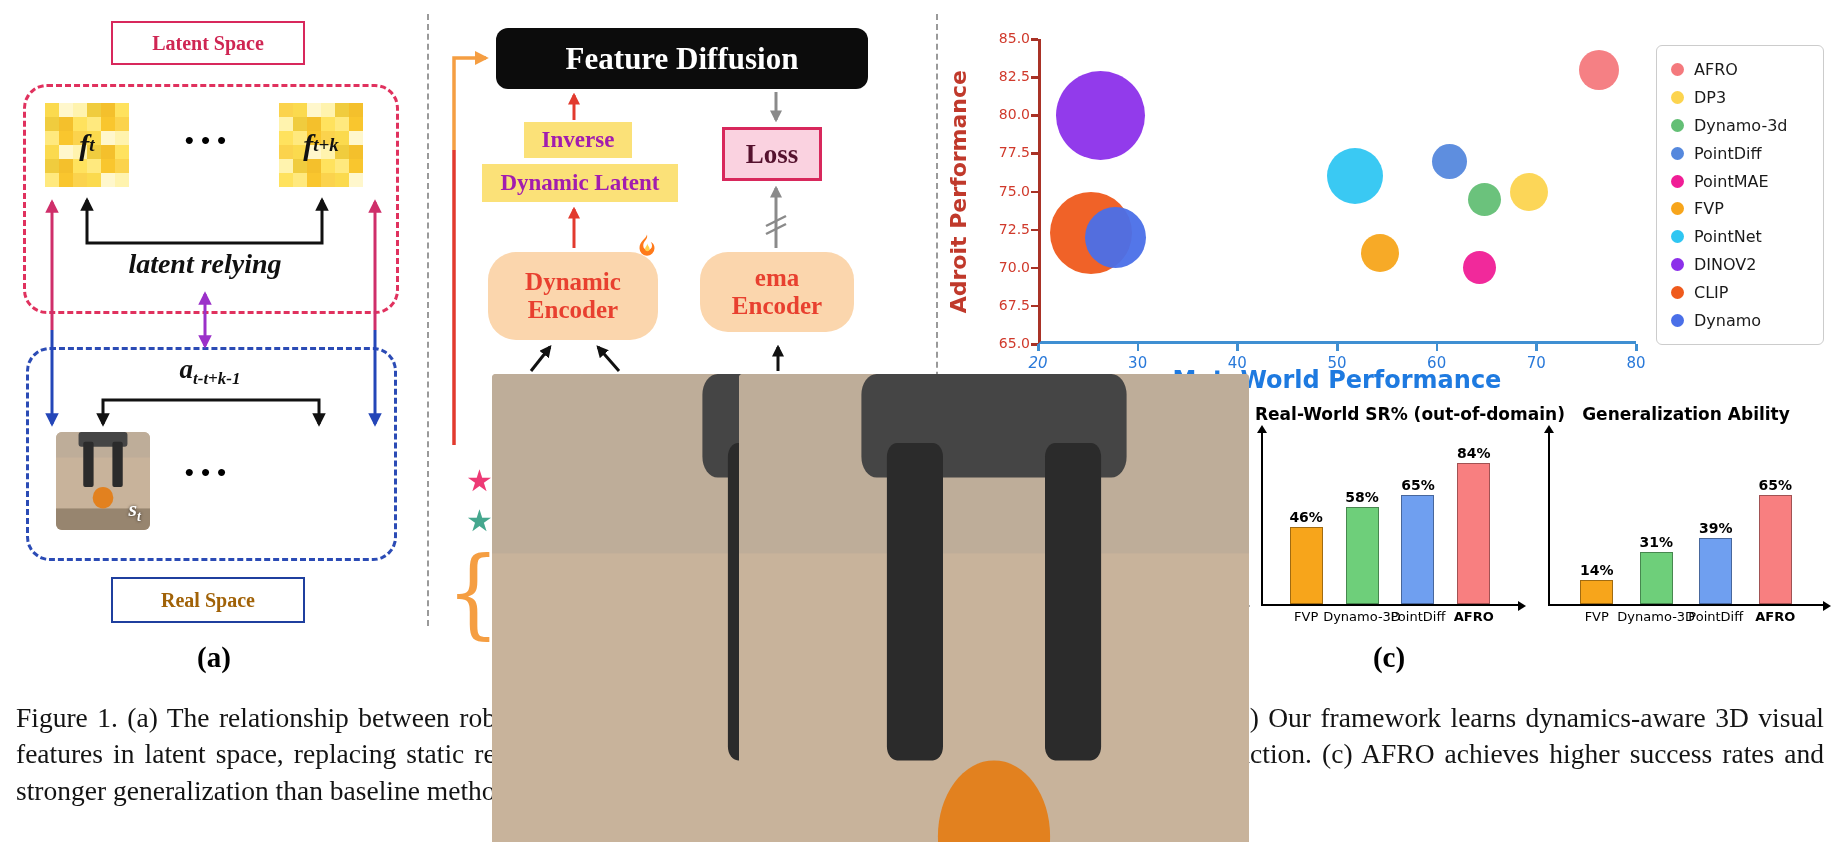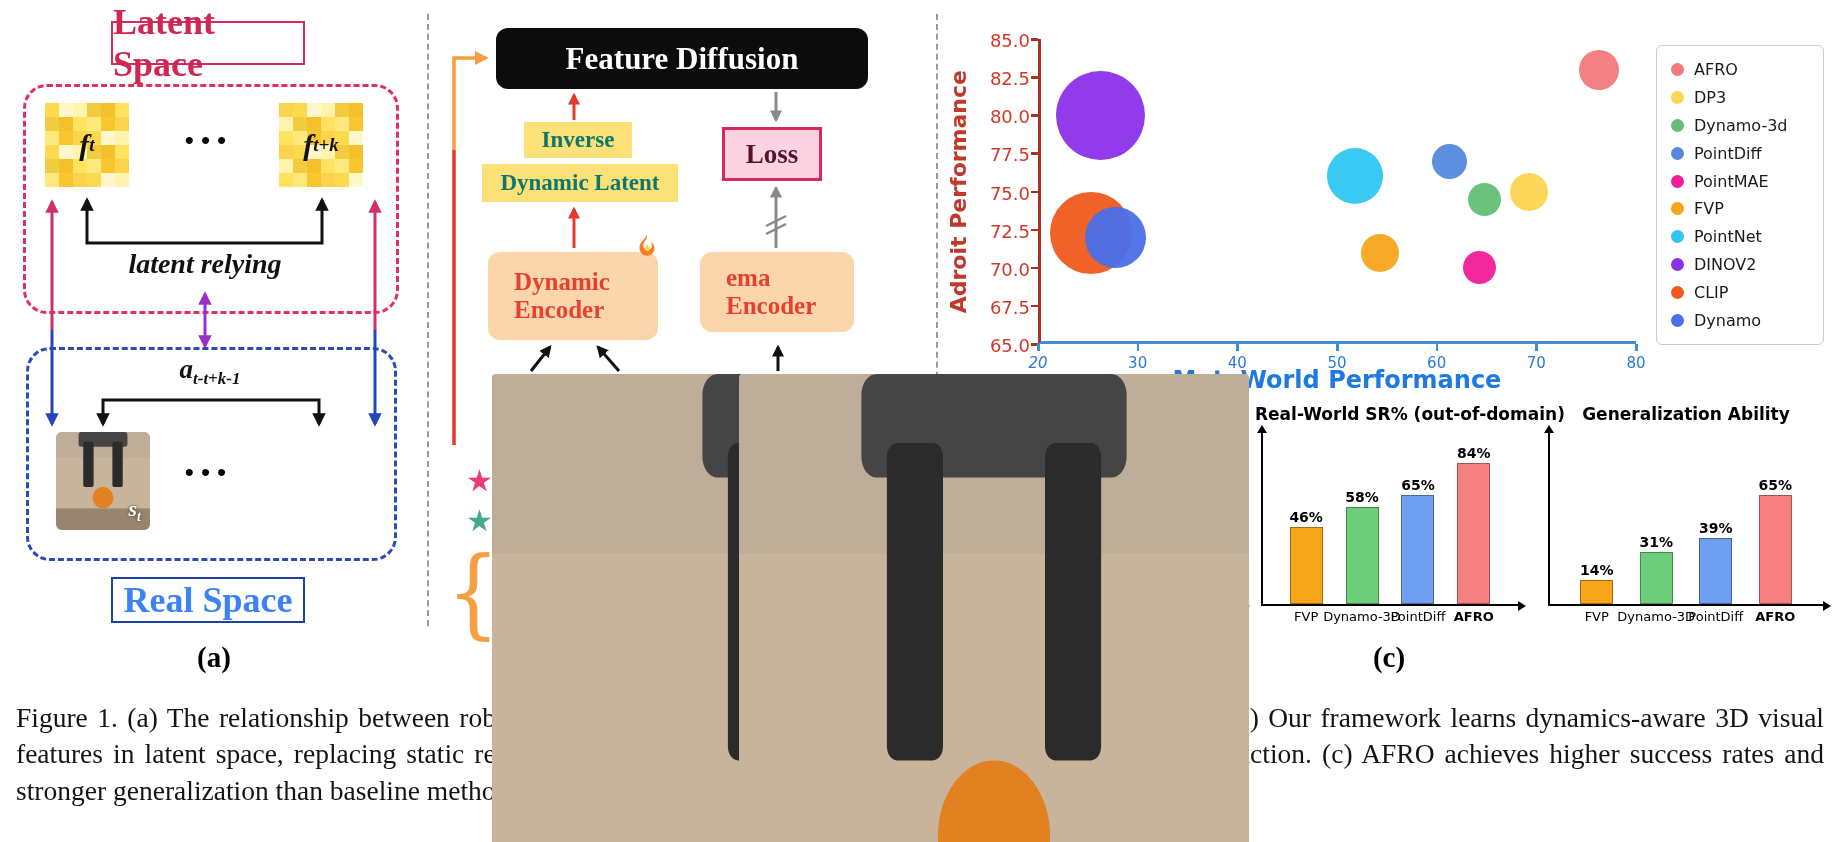--- a/index.html
+++ b/index.html
@@ -4,23 +4,23 @@
 <style>
   *{box-sizing:border-box;margin:0;padding:0}
   html,body{background:#fff}
   .page{position:relative;width:1840px;height:842px;background:#fff;font-family:"Liberation Serif",serif;color:#111;overflow:hidden}
   .vdiv{position:absolute;top:14px;height:612px;border-left:2px dashed #9a9a9a}
   .panel-label{position:absolute;left:0;right:0;text-align:center;font-size:29px;font-weight:bold;font-family:"Liberation Serif",serif;color:#000}
   .overlay{position:absolute;inset:0;pointer-events:none}
 
   
   #panel-a{position:absolute;left:0;top:0;width:428px;height:690px}
-  .space-title{position:absolute;display:flex;align-items:center;justify-content:center;font-weight:bold;font-size:36px;background:#fff;z-index:3}
+  .space-title{position:absolute;display:flex;align-items:center;justify-content:center;font-weight:bold;font-size:20px;background:#fff;z-index:3}
   #latent-title{left:111px;top:21px;width:194px;height:44px;border:2.5px solid #d8285c;color:#cf2653}
-  #real-title{left:111px;top:577px;width:194px;height:46px;border:2.5px solid #1f3f9e;color:#3b82f6}
+  #real-title{left:111px;top:577px;width:194px;height:46px;border:2.5px solid #1f3f9e;color:#a16207}
   #latent-box{position:absolute;left:23px;top:84px;width:376px;height:230px;border:3px dashed #e0315e;border-radius:24px}
   #real-box{position:absolute;left:26px;top:347px;width:371px;height:214px;border:3px dashed #2b4bb5;border-radius:24px}
   .mosaic{position:absolute;width:84px;height:84px;z-index:2}
   .mosaic-grid{position:absolute;inset:0;display:grid;grid-template-columns:repeat(6,1fr);grid-template-rows:repeat(6,1fr)}
   .math-label{position:absolute;inset:0;display:flex;align-items:center;justify-content:center;font-style:italic;font-weight:bold;font-size:30px;color:#111}
   .math-label sub,.mtext sub{font-size:19px;font-style:italic}
   #mosaic-ft{left:45px;top:103px}
   #mosaic-ftk{left:279px;top:103px}
   .dots{position:absolute;text-align:center;font-weight:bold;font-size:26px;letter-spacing:7px;color:#000}
   #dots-latent{left:154px;top:126px;width:110px}
@@ -30,46 +30,46 @@
   #a-label sub{font-size:17px}
   .robot-img{position:absolute;width:94px;height:98px;border-radius:6px;overflow:hidden;z-index:2}
   #img-st{left:56px;top:432px}
   #img-stk{left:272px;top:432px}
   .img-label{position:absolute;right:9px;bottom:5px;color:#fff;font-style:italic;font-weight:bold;font-size:22px;text-shadow:0 0 3px rgba(0,0,0,.7);z-index:3}
   .img-label sub{font-size:14px}
 
   
   #panel-b{position:absolute;left:408px;top:0;width:510px;height:690px}
   #fd-box{position:absolute;left:88px;top:28px;width:372px;height:61px;background:#0c0c0c;border-radius:12px;color:#fff;display:flex;align-items:center;justify-content:center;font-size:31px;font-weight:bold;z-index:2}
-  .ybox{position:absolute;background:#fbe178;display:flex;align-items:center;justify-content:center;font-weight:bold;font-size:23px;color:#0f766e;z-index:2}
+  .ybox{position:absolute;background:#fbe178;display:flex;align-items:center;justify-content:center;font-weight:bold;font-size:23px;color:#a21caf;z-index:2}
   #inverse-box{left:116px;top:122px;width:108px;height:36px}
   #dm-box{left:74px;top:164px;width:196px;height:38px}
   #loss-box{position:absolute;left:314px;top:127px;width:100px;height:54px;background:#fad2e0;border:3px solid #d8285c;display:flex;align-items:center;justify-content:center;font-weight:bold;font-size:27px;color:#55122e;z-index:2}
-  .enc{position:absolute;background:#fbd6ad;border-radius:12px;display:flex;align-items:center;justify-content:center;text-align:left;font-weight:bold;font-size:25px;line-height:1.12;color:#e8402f;padding:0 26px;z-index:2}
+  .enc{position:absolute;background:#fbd6ad;border-radius:28px;display:flex;align-items:center;justify-content:center;text-align:center;font-weight:bold;font-size:25px;line-height:1.12;color:#e8402f;padding:0 26px;z-index:2}
   #dyn-enc{left:80px;top:252px;width:170px;height:88px}
   #ema-enc{left:292px;top:252px;width:154px;height:80px}
   .fire{position:absolute;left:224px;top:232px;z-index:3}
   .robot-sm{position:absolute;width:78px;height:84px;border-radius:4px;overflow:hidden;z-index:2}
   #bimg1{left:84px;top:374px}
   #bimg2{left:172px;top:374px}
   #bimg3{left:331px;top:374px}
   #stars-grid{position:absolute;left:58px;top:462px;display:grid;grid-template-columns:196px 236px;row-gap:2px}
   .star-item{display:flex;align-items:center;gap:9px}
   .star{font-size:30px;line-height:38px;font-family:"DejaVu Sans",sans-serif}
   .star-label{font-weight:bold;font-size:25px}
   #pretrain{position:absolute;left:34px;top:548px;width:452px;height:88px;display:flex;align-items:center;justify-content:center}
   .brace{font-size:98px;font-weight:400;color:#f59e42;line-height:86px;font-family:"DejaVu Serif",serif;transform:scaleX(.85)}
   #pretrain-text{flex:1;text-align:center;font-weight:bold;font-size:23.5px;line-height:31px;color:#000}
 
   
   #panel-c{position:absolute;left:938px;top:0;width:902px;height:690px;font-family:"DejaVu Sans",sans-serif}
   #scatter{position:absolute;left:0;top:0;width:902px;height:400px}
   #plot{position:absolute;left:100px;top:39px;width:598px;height:305px;border-left:3px solid #a93226;border-bottom:3px solid #3f8fd2}
   .bubble{position:absolute;border-radius:50%;opacity:.95}
-  .ytick-label{position:absolute;left:36px;width:56px;text-align:right;font-size:18px;color:#d0392b}
+  .ytick-label{position:absolute;left:36px;width:56px;text-align:right;font-size:14px;color:#d0392b}
   .ytick-mark{position:absolute;left:93px;width:7px;height:2.5px;background:#a93226}
   .xtick-label{position:absolute;top:354px;width:36px;text-align:center;font-size:15px;color:#2979d9}
   .xtick-mark{position:absolute;top:344px;width:2.5px;height:7px;background:#3f8fd2}
   #ylabel-wrap{position:absolute;left:4px;top:39px;height:305px;width:32px;display:flex;align-items:center;justify-content:center}
   #ylabel{writing-mode:vertical-rl;transform:rotate(180deg);font-size:22px;font-weight:bold;color:#c0392b;white-space:nowrap}
   #xlabel{position:absolute;left:100px;top:366px;width:598px;text-align:center;font-size:24px;font-weight:bold;color:#1e7ae0}
   #legend{position:absolute;left:718px;top:45px;width:168px;height:300px;border:1.5px solid #ccc;border-radius:6px;background:#fff;display:flex;flex-direction:column;justify-content:space-evenly;padding:5px 0 5px 14px}
   .legend-item{display:flex;align-items:center;gap:10px}
   .legend-dot{width:13px;height:13px;border-radius:50%;flex:none}
   .legend-label{font-size:16px;color:#1a1a1a}

